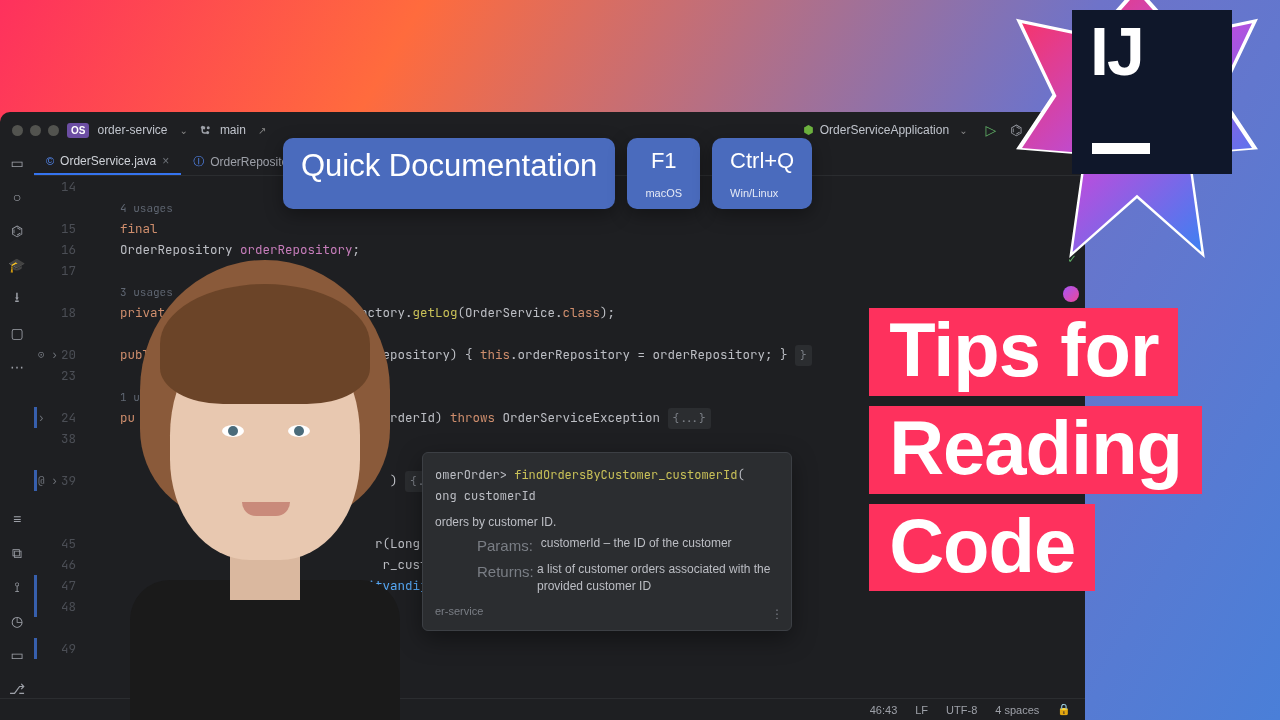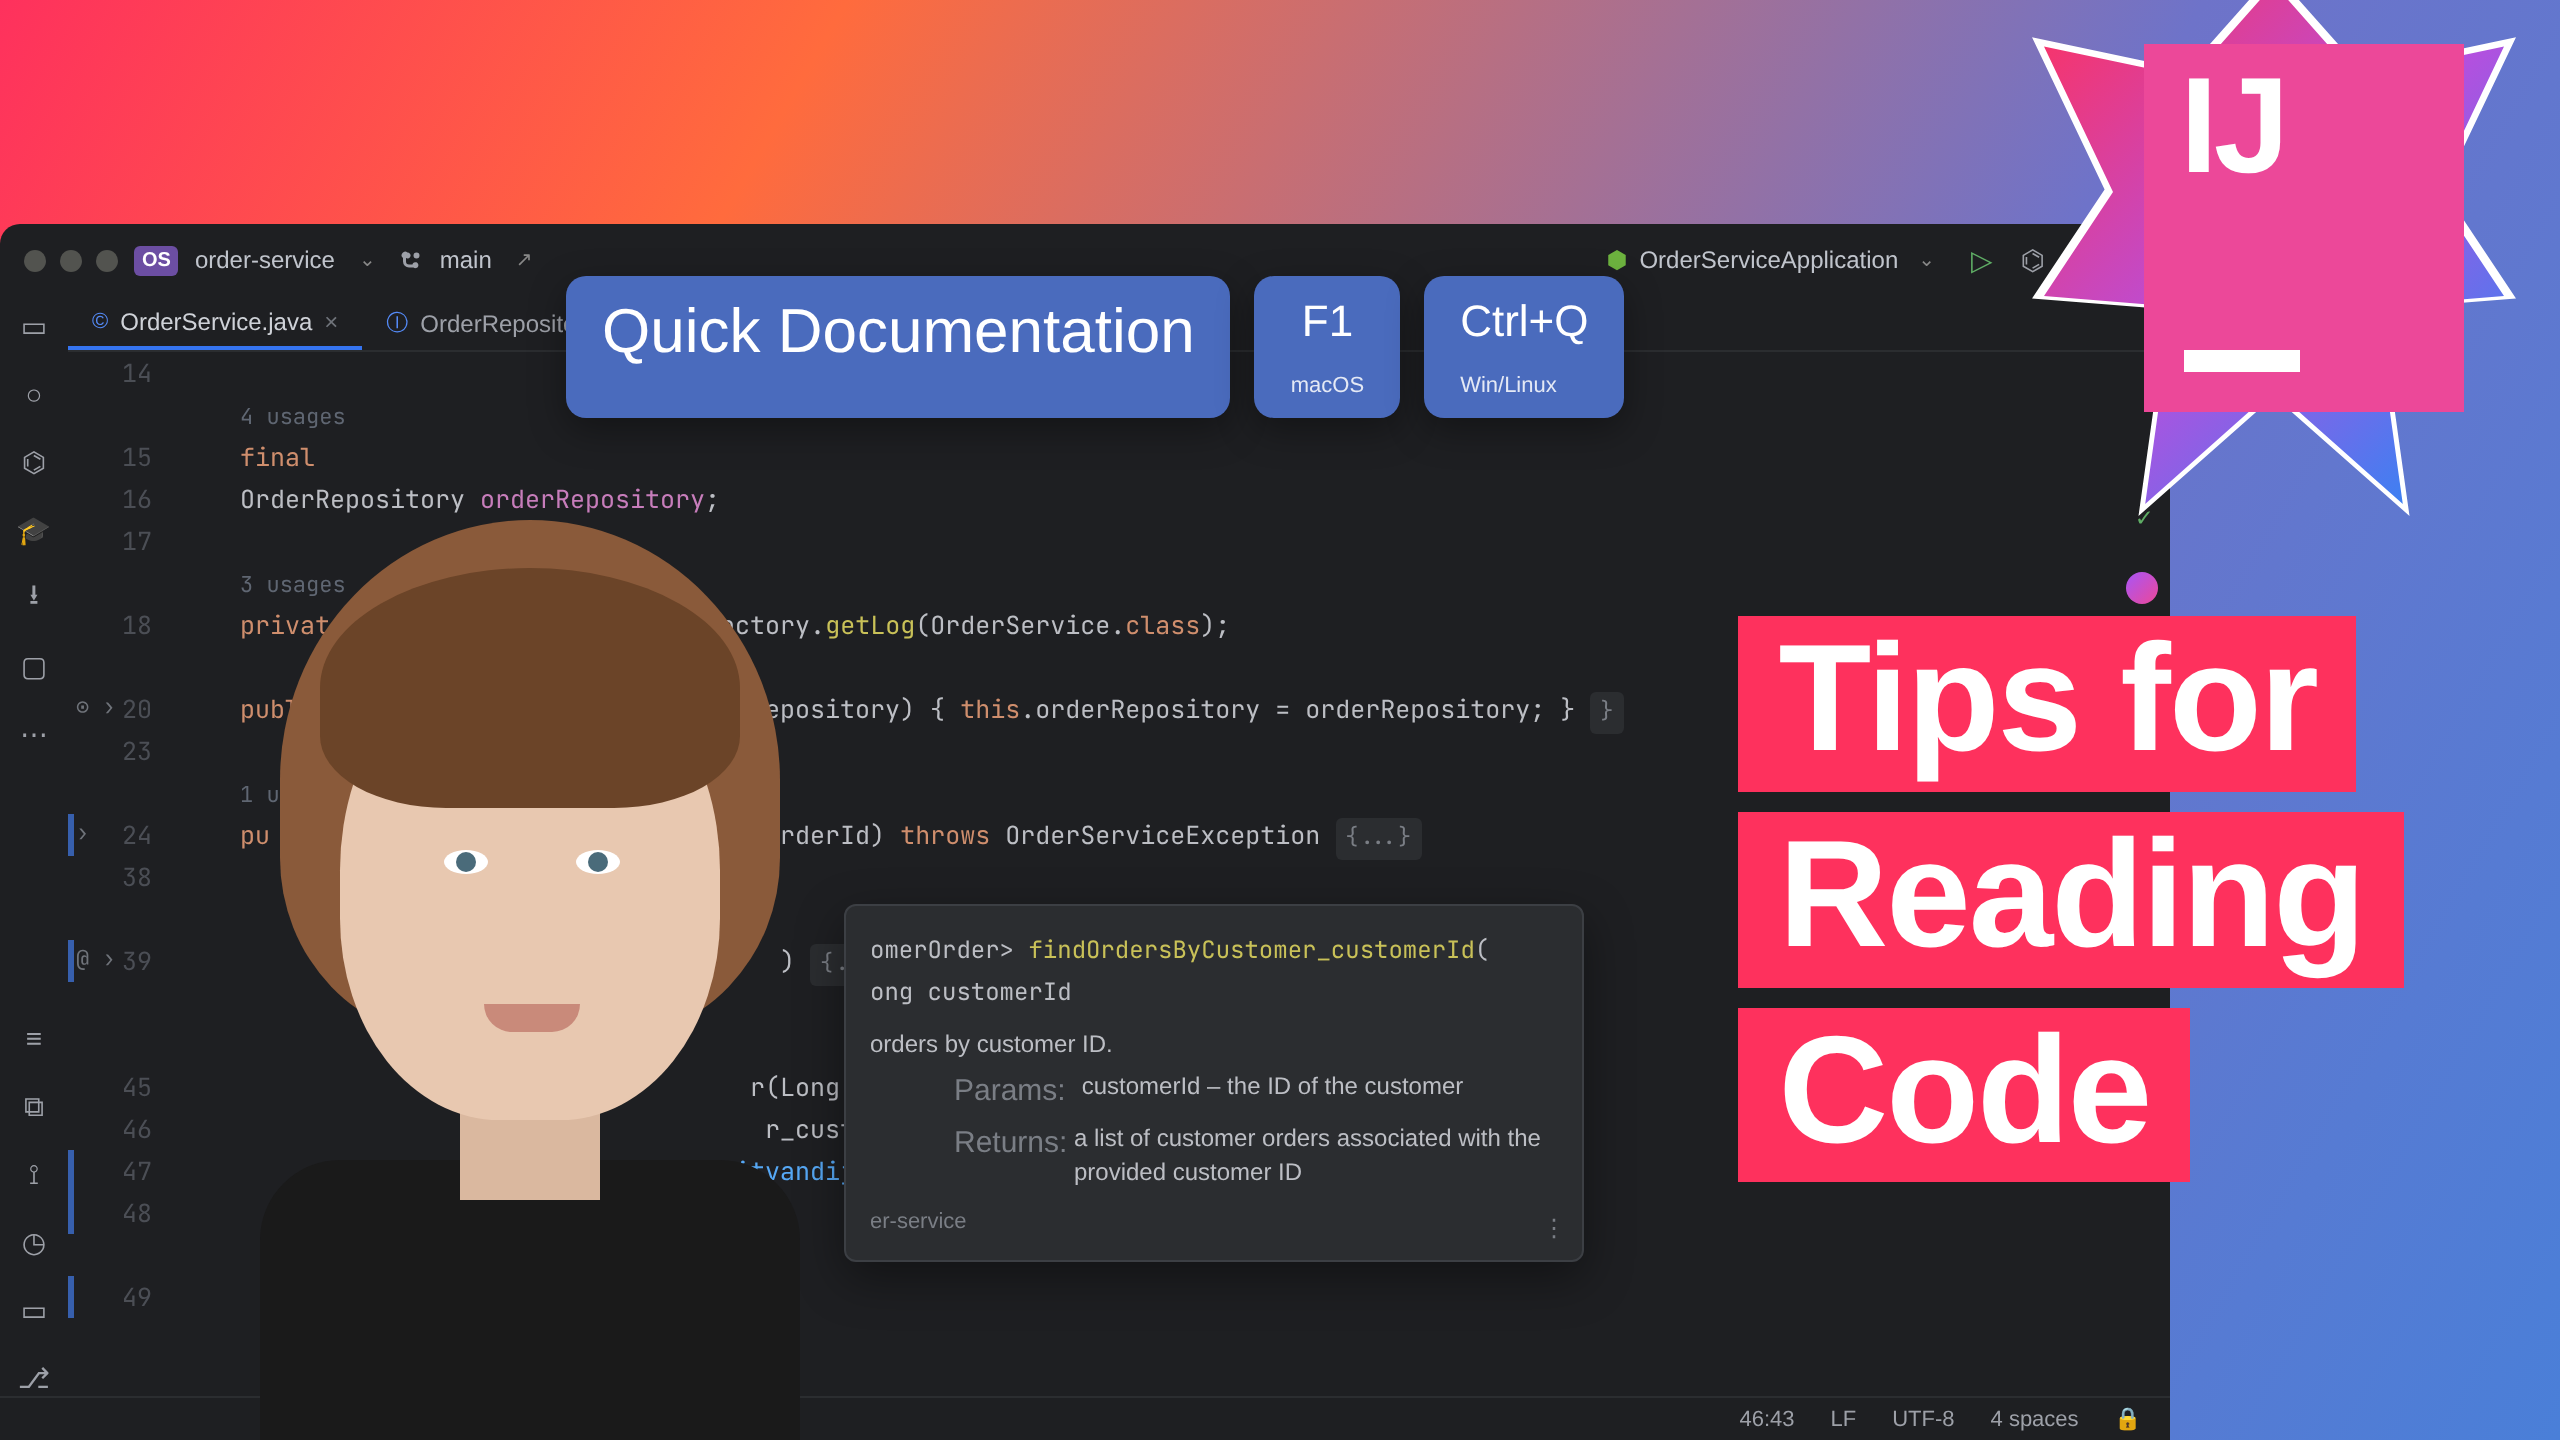--- a/index.html
+++ b/index.html
@@ -85,21 +85,21 @@
   position: absolute; right: 28px; top: -8px; width: 230px; height: 260px;
 }
 .ij-burst {
   position: absolute; inset: 0;
   background: linear-gradient(135deg,#fe315d 0%,#b64fde 50%,#1e8df7 100%);
   clip-path: polygon(50% 0%, 68% 18%, 100% 12%, 85% 40%, 100% 60%, 72% 62%, 78% 100%, 50% 78%, 22% 100%, 28% 62%, 0% 60%, 15% 40%, 0% 12%, 32% 18%);
 }
 .ij-burst-o { position: absolute; inset: -6px; background: #fff;
   clip-path: polygon(50% 0%, 68% 18%, 100% 12%, 85% 40%, 100% 60%, 72% 62%, 78% 100%, 50% 78%, 22% 100%, 28% 62%, 0% 60%, 15% 40%, 0% 12%, 32% 18%);
 }
-.ij-box { position: absolute; left: 50px; top: 30px; width: 160px; height: 184px; background: #ec4899; }
+.ij-box { position: absolute; left: 50px; top: 18px; width: 160px; height: 164px; background: #0f172a; }
 .ij-txt { color: #fff; font-size: 68px; font-weight: 800; position: absolute; left: 18px; top: 2px; letter-spacing: -2px; }
 .ij-bar { position: absolute; left: 20px; bottom: 20px; width: 58px; height: 11px; background: #fff; }
 .presenter {
   position: absolute; left: 70px; top: 240px; width: 380px; height: 480px;
   border-radius: 50% 50% 40% 40%;
 }
 .p-head { position: absolute; left: 100px; top: 80px; width: 190px; height: 240px; background: #e8c8b0; border-radius: 48% 48% 42% 42%; }
 .p-hair { position: absolute; left: 70px; top: 20px; width: 250px; height: 260px; background: #8a5a3a; border-radius: 50% 50% 35% 35%; }
 .p-hair2 { position: absolute; left: 90px; top: 44px; width: 210px; height: 120px; background: #6b4428; border-radius: 50% 50% 30% 30%; }
 .p-eye { position: absolute; width: 22px; height: 12px; background: #fff; border-radius: 50%; top: 185px; }

